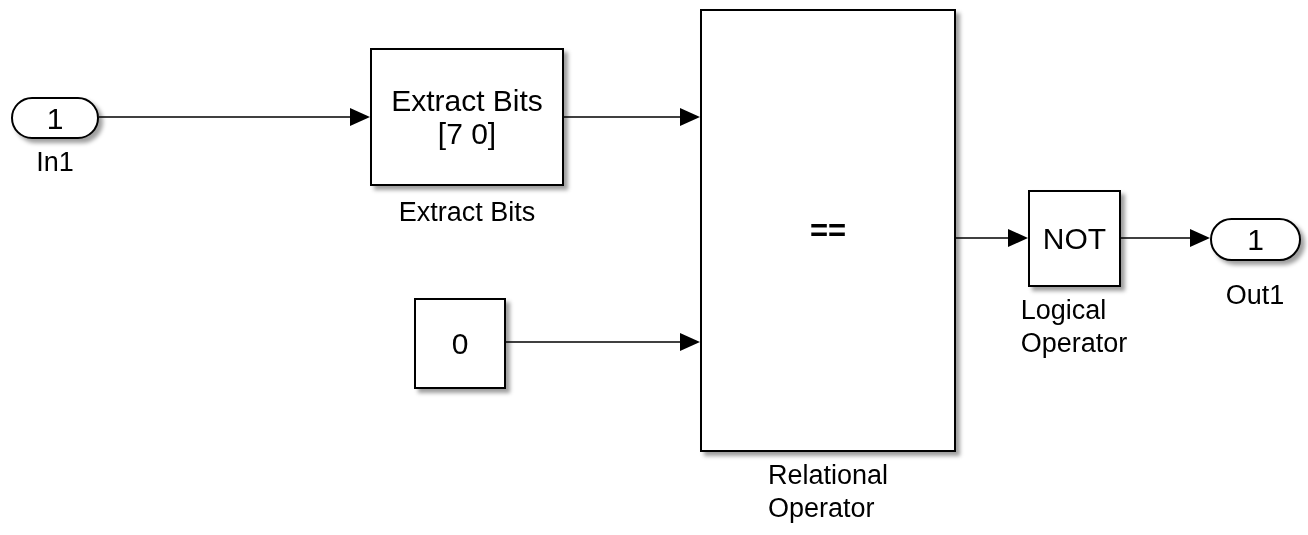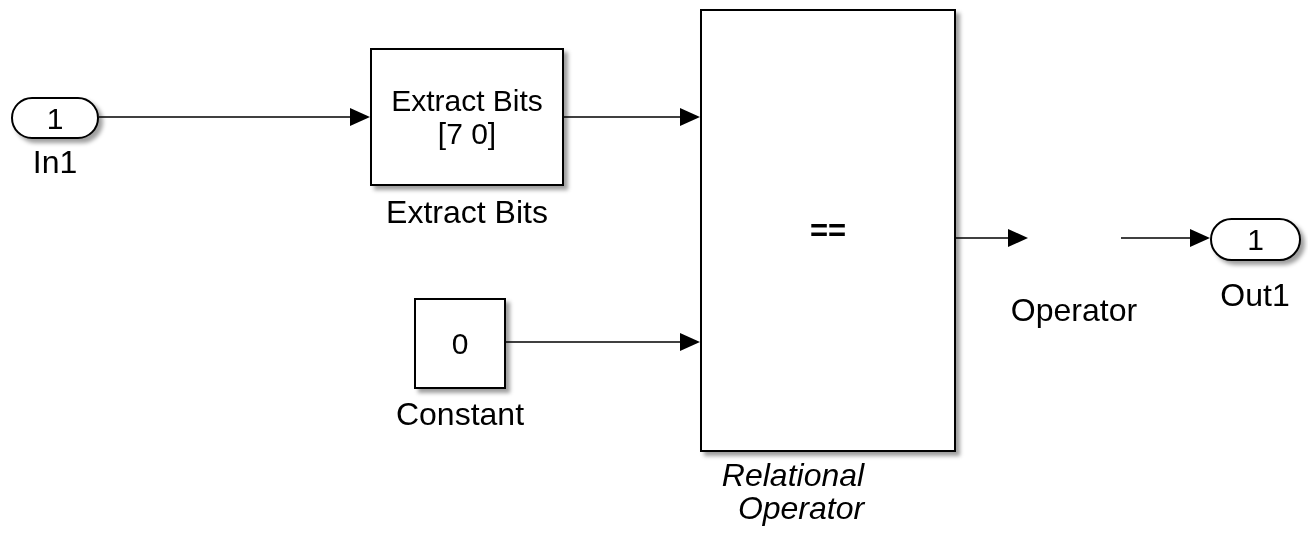--- a/index.html
+++ b/index.html
@@ -33,23 +33,23 @@
   .port {
     border-radius: 22px;
   }
   .op-symbol {
     font-weight: bold;
     font-size: 31px;
   }
   .label {
     position: absolute;
     transform: translateX(-50%);
-    text-align: right;
+    text-align: left;
     white-space: nowrap;
-    font-size: 32px;
+    font-size: 27px;
     line-height: 33px;
   }
   #wires {
     position: absolute;
     left: 0;
     top: 0;
     width: 1308px;
     height: 535px;
   }
   #wires line {
@@ -96,31 +96,34 @@
 
   <div class="block" style="left:370px; top:48px; width:194px; height:138px;">
     <span>Extract Bits</span>
     <span>[7 0]</span>
   </div>
   <div class="label" style="left:467px; top:196px;">Extract Bits</div>
 
   <div class="block" style="left:414px; top:298px; width:92px; height:91px;">
     <span>0</span>
   </div>
-  <div class="label" style="left:460px; top:398px;">Constant</div>
 
   <div class="block" style="left:700px; top:9px; width:256px; height:443px;">
     <span class="op-symbol">==</span>
   </div>
-  <div class="label" style="left:793px; top:459px;font-style:italic;">
+  <div class="label" style="left:828px; top:459px;">
     <div>Relational</div>
     <div>Operator</div>
   </div>
 
+  <div class="block" style="left:1028px; top:190px; width:93px; height:97px;">
+    <span>NOT</span>
+  </div>
   <div class="label" style="left:1074px; top:294px;">
+    <div>Logical</div>
     <div>Operator</div>
   </div>
 
   <div class="block port" style="left:1210px; top:218px; width:91px; height:43px;">
     <span>1</span>
   </div>
   <div class="label" style="left:1255px; top:279px;">Out1</div>
 
 </div>
 

